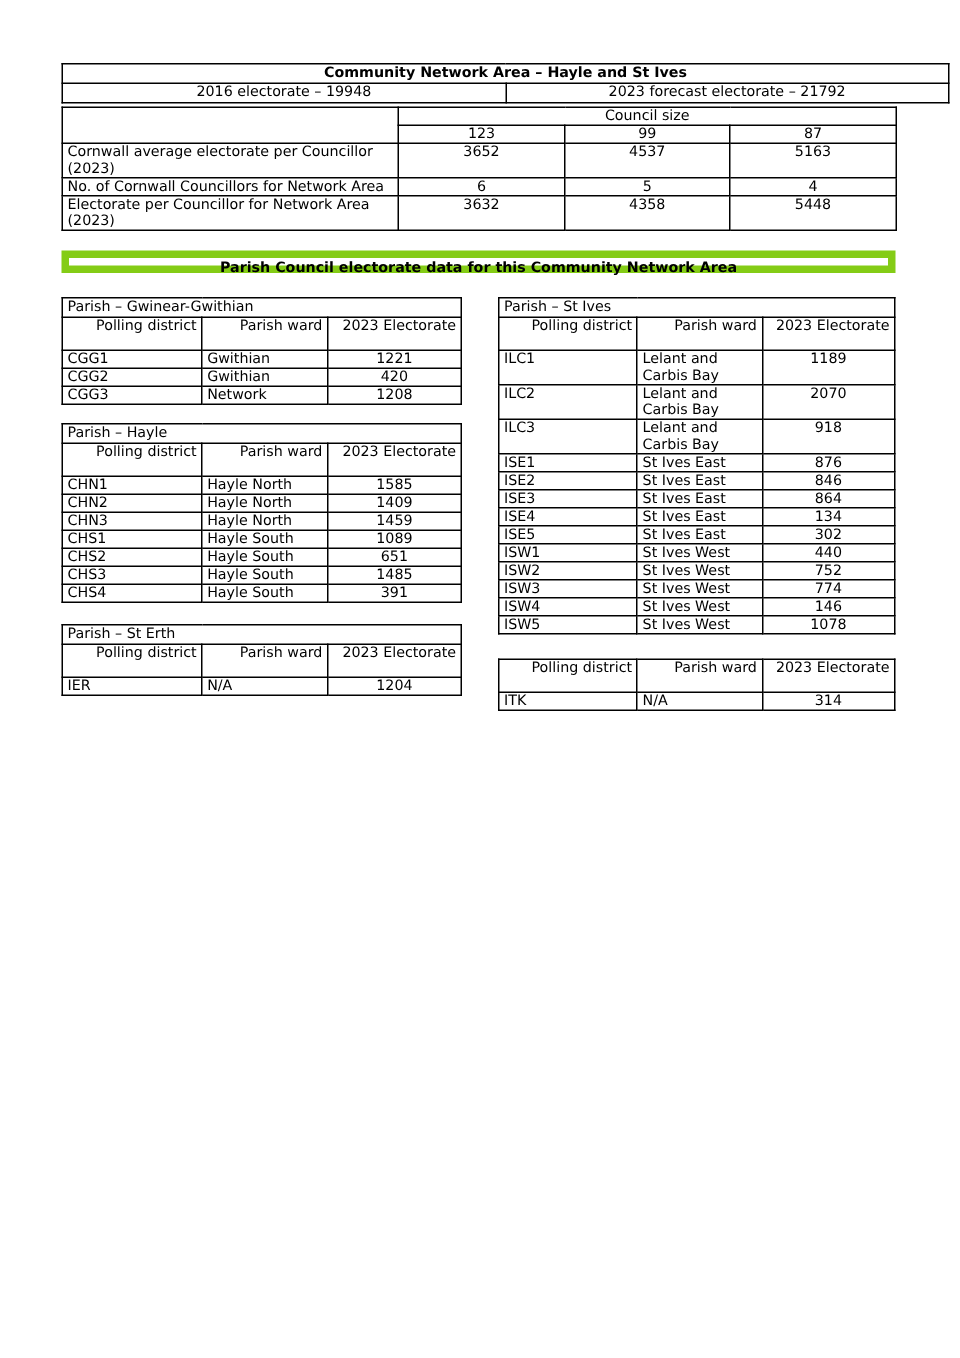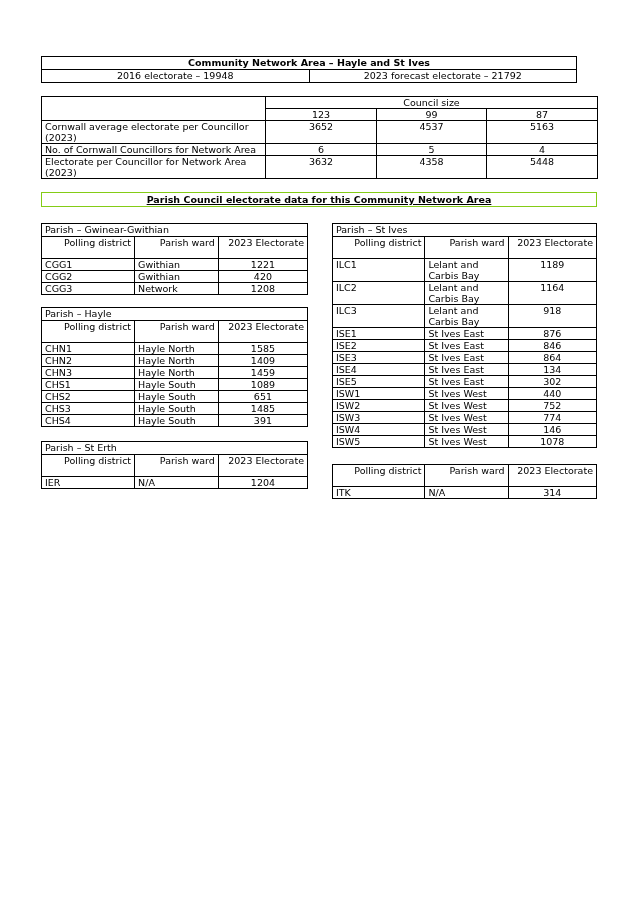--- a/index.html
+++ b/index.html
@@ -12,31 +12,31 @@
   .page { padding:42px 0 0 41px; }
 
   table.t { border-collapse:collapse; table-layout:fixed; }
   table.t td {
     border:1px solid #000; padding:0 3px; line-height:11px;
     vertical-align:top; overflow:hidden;
   }
   .center { text-align:center; }
   .bold { font-weight:bold; }
 
-  .summary { width:536px;margin-top:14px; }
+  .summary { width:592px; }
   .summary td { height:13px; line-height:12px; }
 
-  .council { width:556px; margin-top:13px; }
+  .council { width:556px; margin-top:2px; }
   .council td { height:12px; }
   .council col.lab { width:224px; }
   .council col.n   { width:110px; }
 
   .section-header {
-    width:556px; margin-top:13px; border:1px solid #84cc16;
-    text-align:center; font-weight:bold; height:15px; line-height:13px;text-decoration:underline;
+    width:556px; margin-top:13px; border:5px solid #84cc16;
+    text-align:center; font-weight:bold; height:15px; line-height:13px;
   }
 
   .cols { display:flex; margin-top:16px; }
   .col-left  { width:267px; margin-right:24px; }
   .col-right { width:265px; }
 
   .ptable { width:100%; }
   .ptable col.c1 { width:35%; }
   .ptable col.c2 { width:31.5%; }
   .ptable col.c3 { width:33.5%; }
@@ -240,21 +240,21 @@
           <td class="center">2023 Electorate</td>
         </tr>
         <tr>
           <td>ILC1</td>
           <td>Lelant and Carbis Bay</td>
           <td class="center">1189</td>
         </tr>
         <tr>
           <td>ILC2</td>
           <td>Lelant and Carbis Bay</td>
-          <td class="center">1164</td>
+          <td class="center">2070</td>
         </tr>
         <tr>
           <td>ILC3</td>
           <td>Lelant and Carbis Bay</td>
           <td class="center">918</td>
         </tr>
         <tr>
           <td>ISE1</td>
           <td>St Ives East</td>
           <td class="center">876</td>

